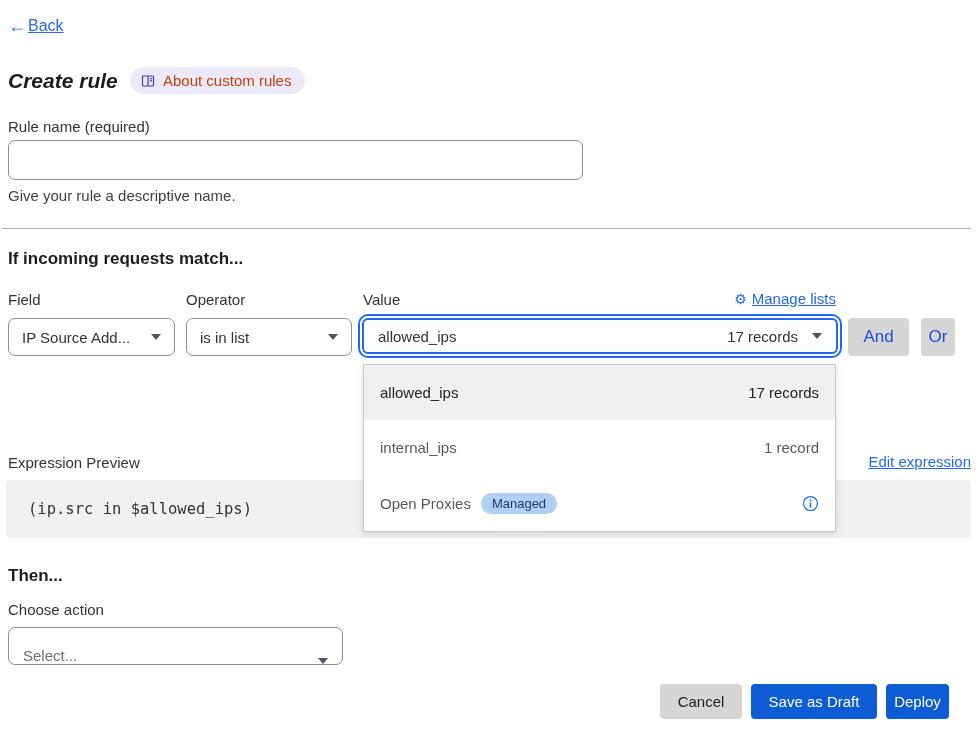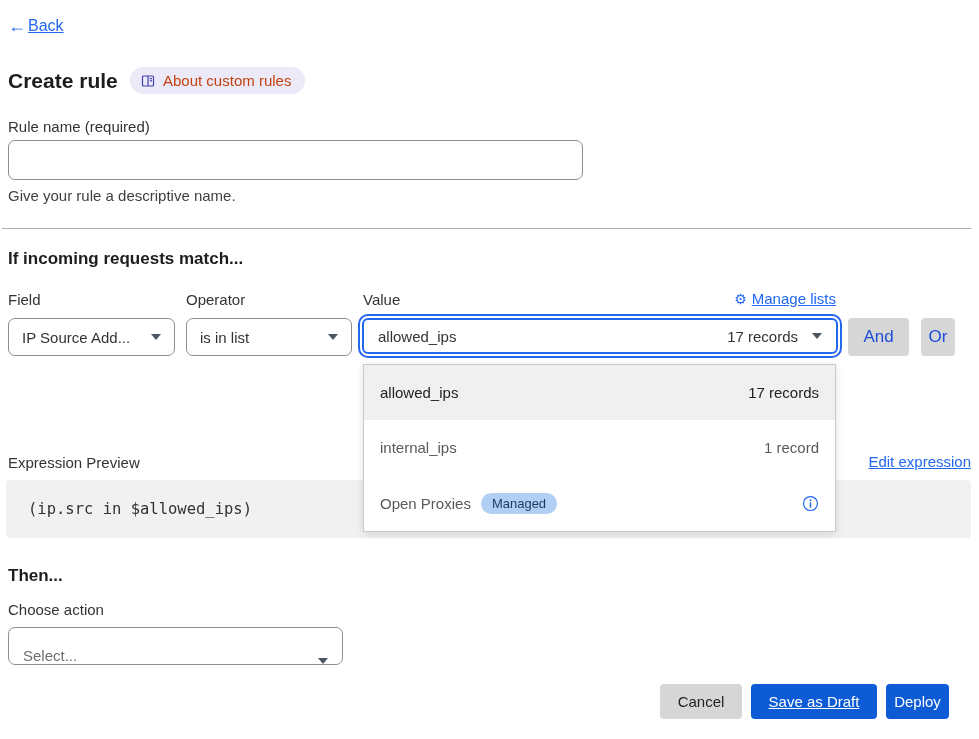--- a/index.html
+++ b/index.html
@@ -8,21 +8,21 @@
   .canvas { position:relative; width:979px; height:739px; background:#fff; overflow:hidden; }
 
   a.link { color:#2268f0; text-decoration:underline; cursor:pointer; font-size:15px; }
 
   
   .back { position:absolute; left:8px; top:17px; font-size:16px; color:#2268f0; display:flex; align-items:center; gap:2px; cursor:pointer; }
   .back .arrow { text-decoration:none; font-size:18px; line-height:1; }
   .back .back-text { text-decoration:underline; }
 
   
-  .title { position:absolute; left:8px; top:69px; font-size:21px; font-weight:700; color:#1d1d1d; }
+  .title { position:absolute; left:8px; top:69px; font-size:21px; font-weight:700; color:#1d1d1d;font-style:italic; }
   .about-badge { position:absolute; left:130px; top:67px; height:27px; display:inline-flex; align-items:center; gap:8px;
     background:#eceaf9; color:#c2410c; border-radius:14px; padding:0 14px 0 11px; font-size:15px; cursor:pointer; }
 
   
   .lbl { font-size:15px; color:#333; }
   .rule-name-label { position:absolute; left:8px; top:118px; }
   .rule-name-input { position:absolute; left:8px; top:140px; width:575px; height:40px; border:1px solid #8f8f8f;
     border-radius:7px; font-size:15px; padding:0 12px; color:#333; background:#fff; }
   .rule-name-helper { position:absolute; left:8px; top:187px; font-size:15px; color:#3f3f3f; }
 
@@ -80,21 +80,21 @@
   .then-h { left:8px; top:566px; }
   .action-label { position:absolute; left:8px; top:601px; }
   .action-select { position:absolute; left:8px; top:627px; width:335px; height:38px; border:1px solid #8f8f8f; border-radius:7px;
     background:#fff; display:flex; align-items:flex-end; justify-content:space-between; padding:0 14px; font-size:15px; cursor:pointer; }
   .action-select .placeholder { color:#6e6e6e; }
 
   
   .footer-btn { position:absolute; top:684px; height:35px; border:none; border-radius:4px; font-size:15px; font-family:inherit; cursor:pointer; }
   .cancel-btn { left:660px; width:82px; background:#d6d6d6; color:#222; }
   .btn-blue { background:#0d5cd6; color:#fff; }
-  .save-draft-btn { left:751px; width:126px;text-decoration:underline; }
+  .save-draft-btn { left:751px; width:126px; }
   .deploy-btn { left:886px; width:63px; }
 </style>
 </head>
 <body>
 
 <div class="canvas">
 
   <a class="back">
     <span class="arrow">←</span>
       <span class="back-text">Back</span>

